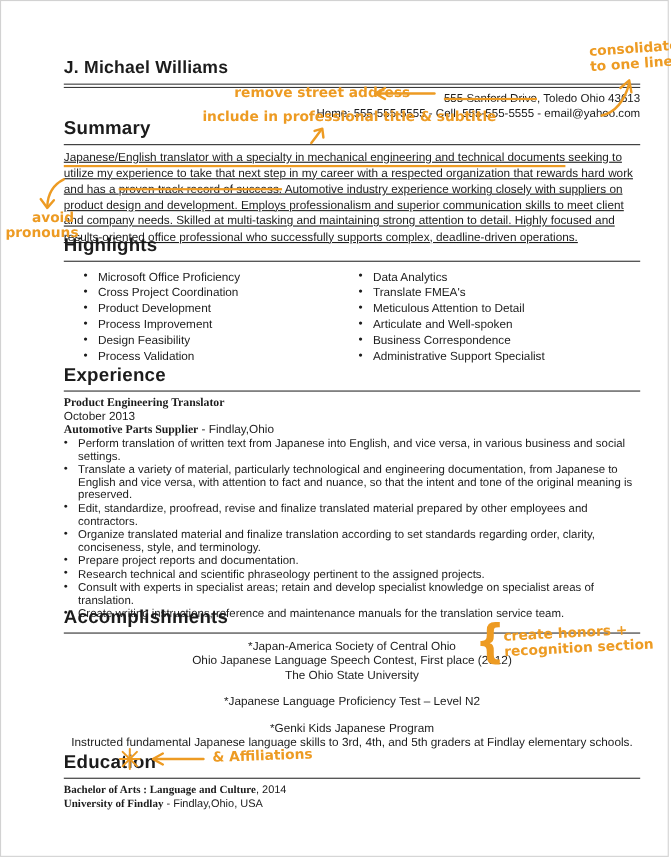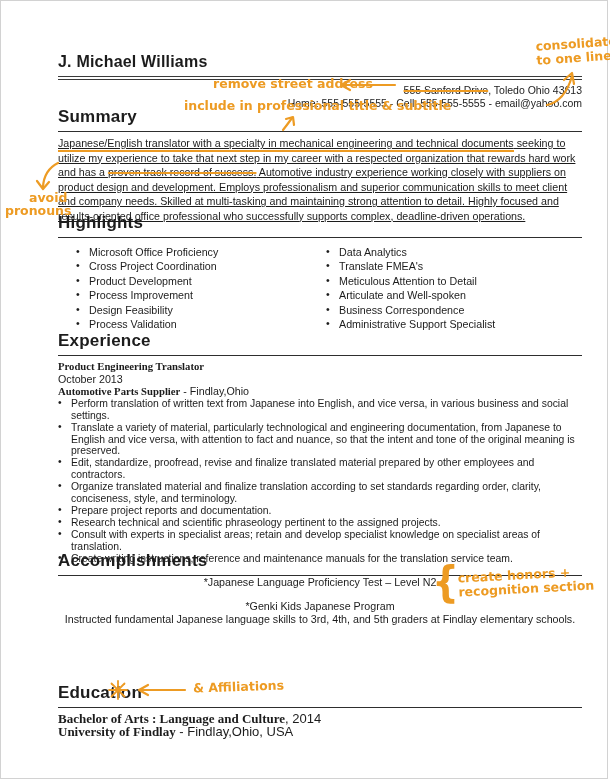--- a/index.html
+++ b/index.html
@@ -23,23 +23,23 @@
   .hl-col  { width:250px; padding-left:18px; }
   .hl-col.right { width:auto; padding-left:0; }
   ul.plain { margin:0; padding:0; list-style:none; }
   ul.plain li { position:relative; padding-left:13px; }
   ul.plain li .blt { position:absolute; left:0; top:-1px; }
   .job { margin-top:4px; font-size:10.7px; line-height:12.6px; }
   .bold { font-weight:bold;font-family:Liberation Serif, serif; }
   .exp-bullets { margin:4px 0 0 18px; font-size:10.4px; line-height:11.9px; }
   .acc-group { text-align:center; font-size:10.7px; line-height:13px; }
   .acc-group.g1 { margin-top:6px; }
-  .acc-group.g2 { }
+  .acc-group.g2 { margin-top:11px; }
   .acc-group.g3 { margin-top:11px; }
-  .edu-lines { margin-top:4px; font-size:13px; line-height:13px; }
+  .edu-lines { margin-top:4px; font-size:10px; line-height:13px; }
 
   
   :root { --orange:#ed9b23; }
   .ann { position:absolute; color:var(--orange); font-family:"DejaVu Sans", sans-serif;
          font-weight:bold; font-size:12.5px; line-height:14px; white-space:nowrap; }
   .arrow { position:absolute; }
   .arrow path, .arrow line { stroke:var(--orange); stroke-width:2.2; fill:none; stroke-linecap:round; stroke-linejoin:round; }
   .u-orange { border-bottom:2px solid var(--orange); padding-bottom:1px; }
   .strike-orange { text-decoration:line-through; text-decoration-color:var(--orange); text-decoration-thickness:2px;text-align:center; }
   .brace { position:absolute; color:var(--orange); font-family:"DejaVu Sans", sans-serif;
@@ -104,20 +104,25 @@
       <li><span class="blt">•</span><span>Organize translated material and finalize translation according to set standards regarding order, clarity, conciseness, style, and terminology.</span></li>
       <li><span class="blt">•</span><span>Prepare project reports and documentation.</span></li>
       <li><span class="blt">•</span><span>Research technical and scientific phraseology pertinent to the assigned projects.</span></li>
       <li><span class="blt">•</span><span>Consult with experts in specialist areas; retain and develop specialist knowledge on specialist areas of translation.</span></li>
       <li><span class="blt">•</span><span>Create writing instructions, reference and maintenance manuals for the translation service team.</span></li>
     </ul>
   </div>
 
   <div class="abs" style="top:550px;">
     <div class="section-h">Accomplishments</div>
+    <div class="acc-group g1">
+      <div>*Japan-America Society of Central Ohio</div>
+      <div>Ohio Japanese Language Speech Contest, First place (2012)</div>
+      <div>The Ohio State University</div>
+    </div>
     <div class="acc-group g2">
       <div>*Japanese Language Proficiency Test – Level N2</div>
     </div>
     <div class="acc-group g3">
       <div>*Genki Kids Japanese Program</div>
       <div>Instructed fundamental Japanese language skills to 3rd, 4th, and 5th graders at Findlay elementary schools.</div>
     </div>
   </div>
 
   <div class="abs" style="top:682px;">

